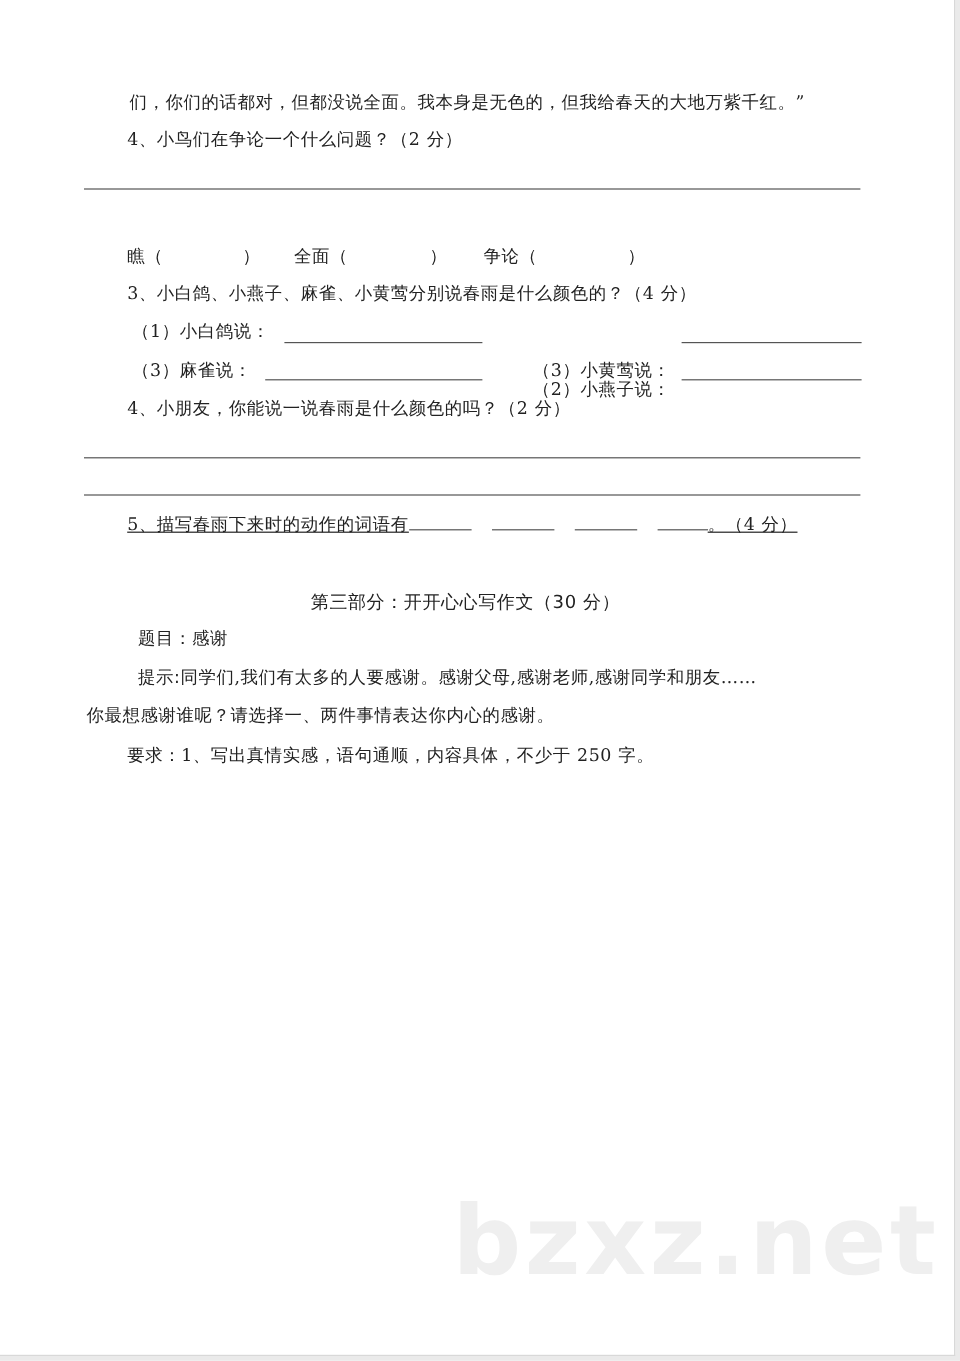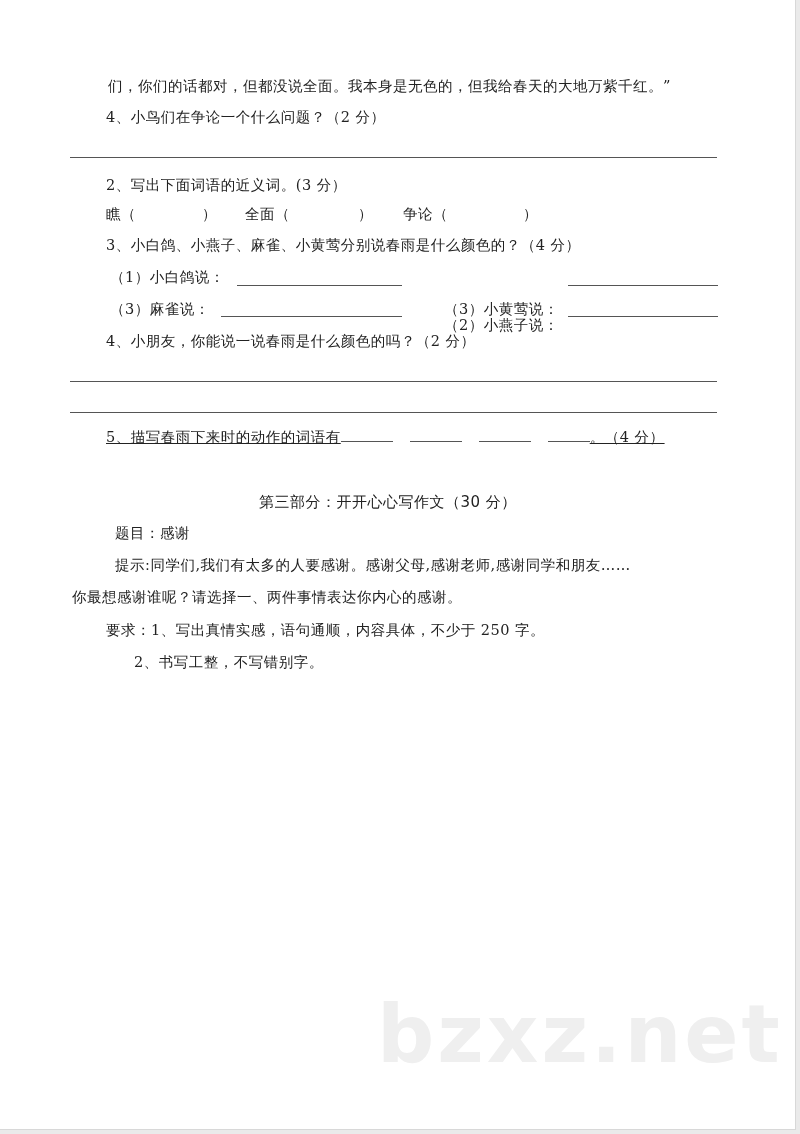--- a/index.html
+++ b/index.html
@@ -26,21 +26,20 @@
 </head>
 <body>
 
 <div class="page">
 
   <div class="t" style="left:72px;top:76px;margin-left:36px;">们，你们的话都对，但都没说全面。我本身是无色的，但我给春天的大地万紫千红。”</div>
 
   <div class="t" style="left:106px;top:107px;">4、小鸟们在争论一个什么问题？（2 分）</div>
   <div class="hr" style="left:70px;width:647px;top:157px;"></div>
 
-  <div class="t" style="left:106px;top:175px;">2、写出下面词语的近义词。(3 分）</div>
   <div class="t" style="left:106px;top:204px;">瞧（</div>
   <div class="t" style="left:202px;top:204px;">）</div>
   <div class="t" style="left:245px;top:204px;">全面（</div>
   <div class="t" style="left:358px;top:204px;">）</div>
   <div class="t" style="left:403px;top:204px;">争论（</div>
   <div class="t" style="left:523px;top:204px;">）</div>
 
   <div class="t" style="left:106px;top:235px;">3、小白鸽、小燕子、麻雀、小黄莺分别说春雨是什么颜色的？（4 分）</div>
   <div class="t" style="left:110px;top:267px;">（1）小白鸽说：</div>
   <div class="hr" style="left:237px;width:165px;top:285px;"></div>
@@ -66,16 +65,15 @@
   </div>
 
   <div class="t" style="left:72px;top:587px;">你最想感谢谁呢？请选择一、两件事情表达你内心的感谢。</div>
   <div class="t" style="left:115px;top:555px;">
     <span class="bold">提示:</span><span>同学们,我们有太多的人要感谢。感谢父母,感谢老师,感谢同学和朋友……</span>
   </div>
 
   <div class="t" style="left:106px;top:620px;">
     <span class="bold">要求：</span><span>1、写出真情实感，语句通顺，内容具体，不少于 250 字。</span>
   </div>
-  <div class="t" style="left:134px;top:652px;">2、书写工整，不写错别字。</div>
 
   <div class="wm">bzxz.net</div>
 </div>
 
 </body></html>

